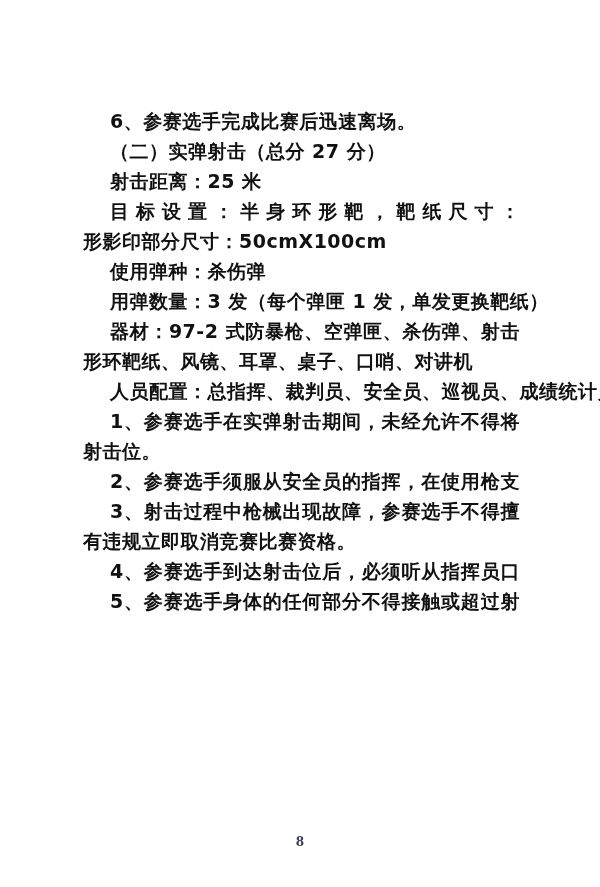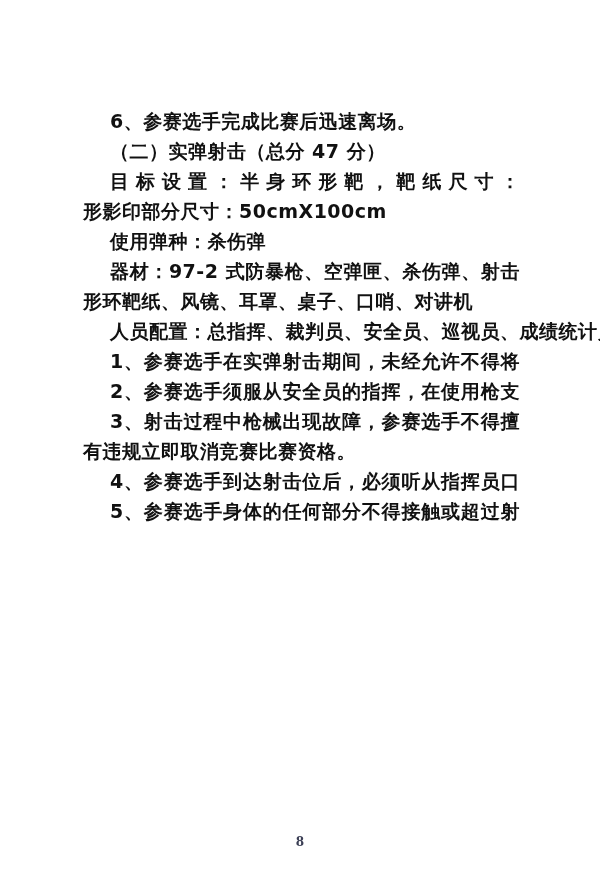--- a/index.html
+++ b/index.html
@@ -59,28 +59,31 @@
     color: #3b3f55;
     font-family: "DejaVu Serif", serif;
   }
 </style>
 </head>
 <body>
 
 <div class="page">
   <div class="doc-body" id="doc-body">
       <div class="line indent">6、参赛选手完成比赛后迅速离场。</div>
-      <div class="line indent">（二）实弹射击（总分 47 分）</div>
+      <div class="line indent">（二）实弹射击（总分 27 分）</div>
+      <div class="line indent">射击距离：25 米</div>
       <div class="line indent justified">目标设置：半身环形靶，靶纸尺寸：55cmX105cm，靶纸人</div>
       <div class="line">形影印部分尺寸：50cmX100cm</div>
       <div class="line indent">使用弹种：杀伤弹</div>
+      <div class="line indent">用弹数量：3 发（每个弹匣 1 发，单发更换靶纸）</div>
       <div class="line indent justified">器材：97-2 式防暴枪、空弹匣、杀伤弹、射击靶，半身人</div>
       <div class="line">形环靶纸、风镜、耳罩、桌子、口哨、对讲机</div>
       <div class="line indent">人员配置：总指挥、裁判员、安全员、巡视员、成绩统计员</div>
       <div class="line indent justified">1、参赛选手在实弹射击期间，未经允许不得将枪、弹携离</div>
+      <div class="line">射击位。</div>
       <div class="line indent justified">2、参赛选手须服从安全员的指挥，在使用枪支前后，必须</div>
       <div class="line indent justified">3、射击过程中枪械出现故障，参赛选手不得擅自处理，如</div>
       <div class="line">有违规立即取消竞赛比赛资格。</div>
       <div class="line indent justified">4、参赛选手到达射击位后，必须听从指挥员口令开始各项</div>
       <div class="line indent justified">5、参赛选手身体的任何部分不得接触或超过射击地线，如</div>
     </div>
   <div class="page-footer">
     <span class="page-number">8</span>
   </div>
 </div>

